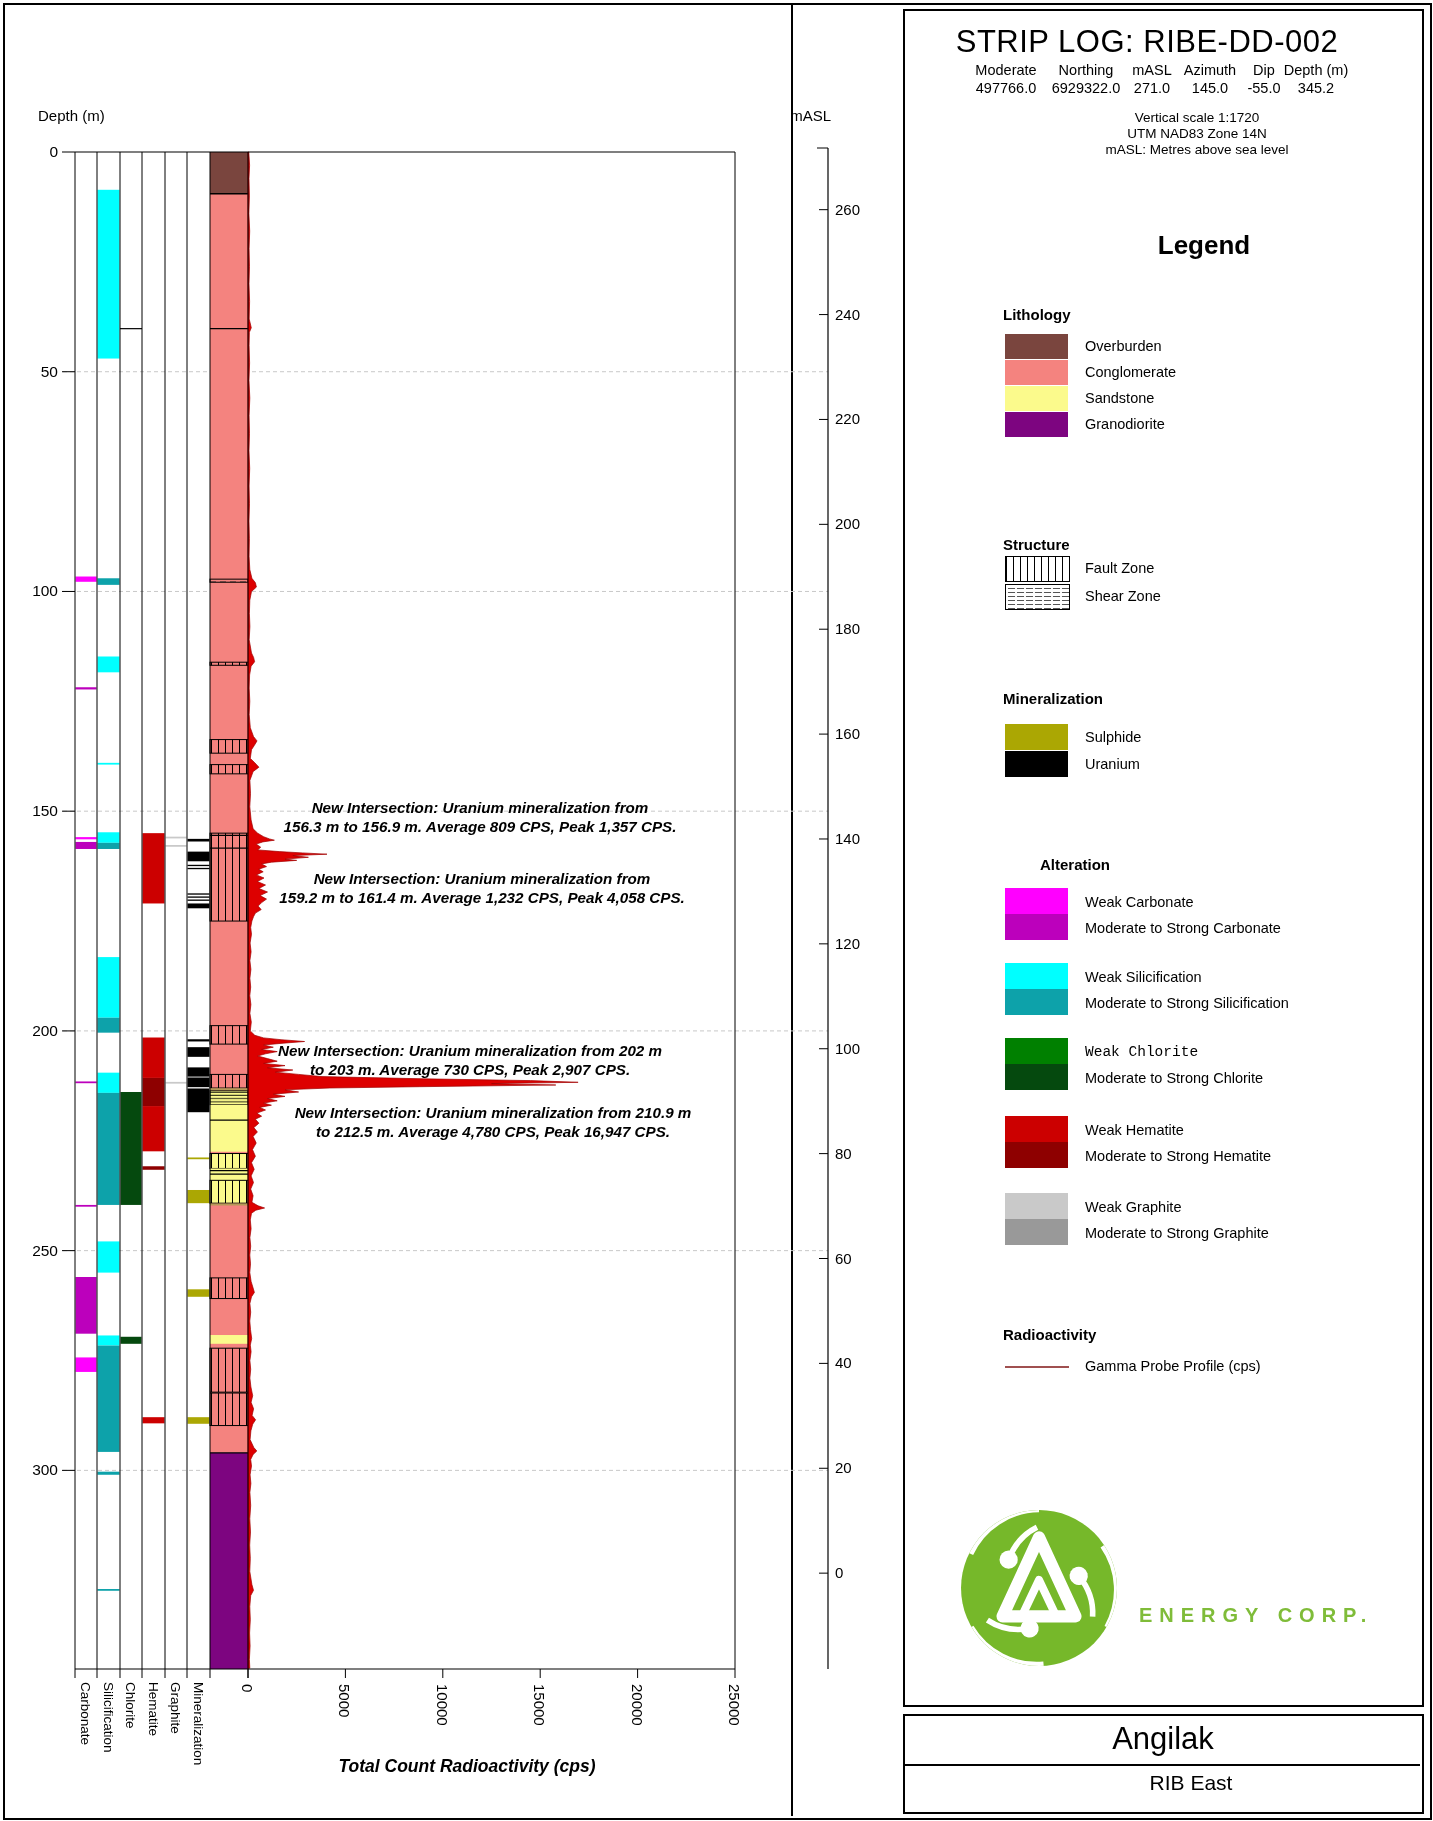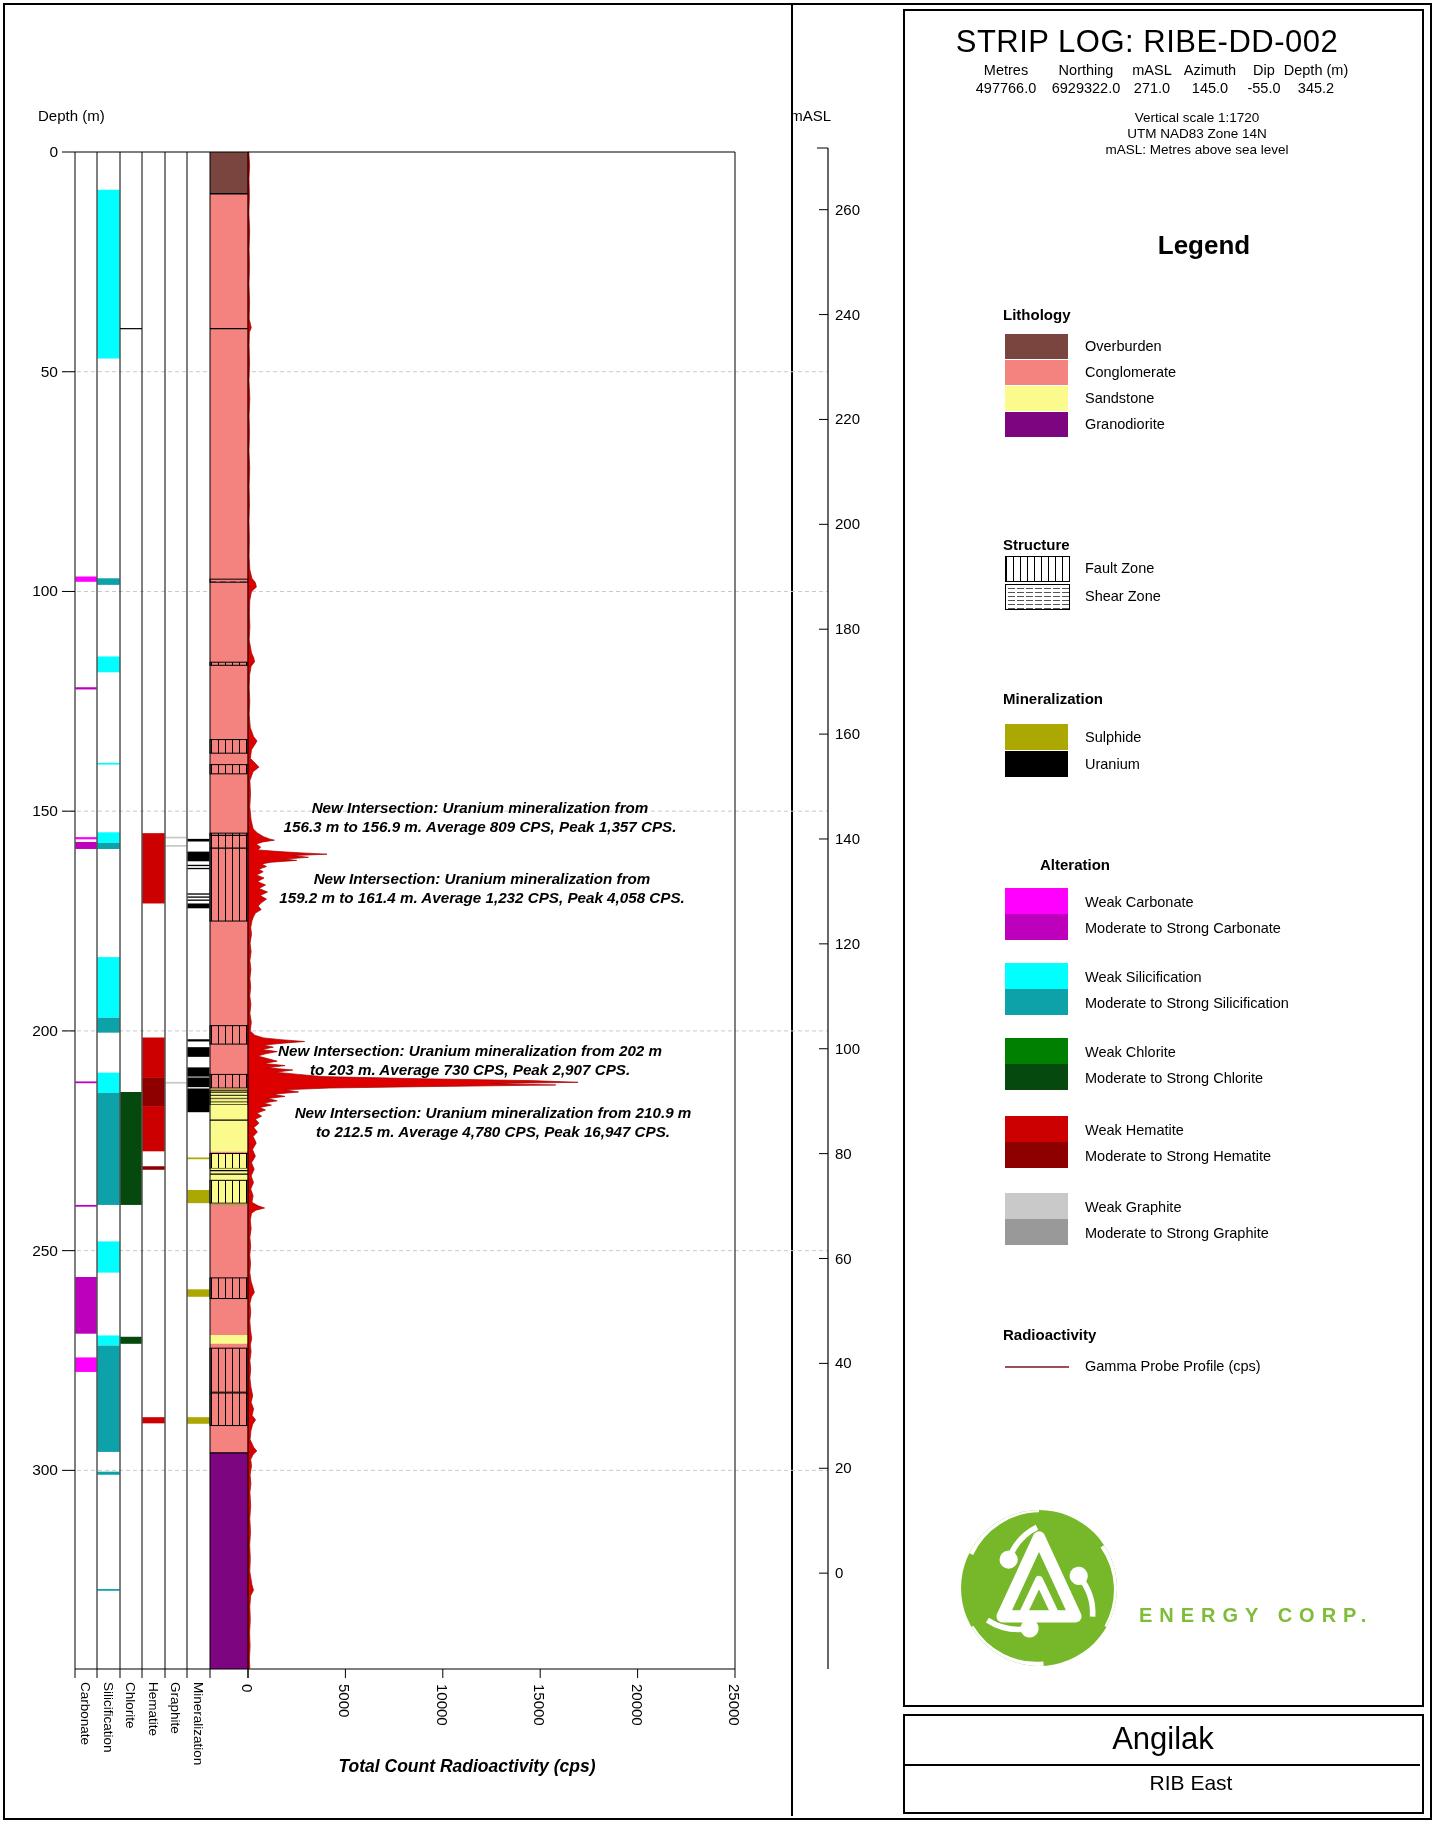--- a/index.html
+++ b/index.html
@@ -280,21 +280,21 @@
       <path d="M 62,110 L 80,72 L 98,110" fill="none" stroke="#fff" stroke-width="8" stroke-linejoin="round"></path>
     </g>
   </svg>
   <div class="atha-sub">ENERGY CORP.</div>
 
   <div class="border-box" style="left:903px;top:1714px;width:517px;height:96px;"></div>
   <div class="abs" style="left:905px;top:1764px;width:515px;height:2px;background:#000;"></div>
   <div class="footer-name" style="top:1721px;font-size:31px;">Angilak</div>
   <div class="footer-name" style="top:1771px;font-size:21px;margin-left:28px;">RIB East</div>
 
-<div class="survey-cell" style="left:1006px;top:62px;font-weight:bold;font-weight:normal;">Metres</div>
+<div class="survey-cell" style="left:1006px;top:62px;font-weight:bold;font-weight:normal;">Moderate</div>
     <div class="survey-cell" style="left:1006px;top:80px;">497766.0</div>
     <div class="survey-cell" style="left:1086px;top:62px;font-weight:bold;font-weight:normal;">Northing</div>
     <div class="survey-cell" style="left:1086px;top:80px;">6929322.0</div>
     <div class="survey-cell" style="left:1152px;top:62px;font-weight:bold;font-weight:normal;">mASL</div>
     <div class="survey-cell" style="left:1152px;top:80px;">271.0</div>
     <div class="survey-cell" style="left:1210px;top:62px;font-weight:bold;font-weight:normal;">Azimuth</div>
     <div class="survey-cell" style="left:1210px;top:80px;">145.0</div>
     <div class="survey-cell" style="left:1264px;top:62px;font-weight:bold;font-weight:normal;">Dip</div>
     <div class="survey-cell" style="left:1264px;top:80px;">-55.0</div>
     <div class="survey-cell" style="left:1316px;top:62px;font-weight:bold;font-weight:normal;">Depth (m)</div>
@@ -318,21 +318,21 @@
     <div class="swatch" style="top:888px;height:26px;background:#FF00FF;"></div>
     <div class="swatch" style="top:914px;height:26px;background:#BC00BC;"></div>
     <div class="sw-label" style="top:894px;">Weak Carbonate</div>
     <div class="sw-label" style="top:920px;">Moderate to Strong Carbonate</div>
     <div class="swatch" style="top:963px;height:26px;background:#00FFFF;"></div>
     <div class="swatch" style="top:989px;height:26px;background:#0DA2AA;"></div>
     <div class="sw-label" style="top:969px;">Weak Silicification</div>
     <div class="sw-label" style="top:995px;">Moderate to Strong Silicification</div>
     <div class="swatch" style="top:1038px;height:26px;background:#008000;"></div>
     <div class="swatch" style="top:1064px;height:26px;background:#05490E;"></div>
-    <div class="sw-label" style="top:1044px;">Weak Chlorite</div>
+    <div class="sw-label" style="top:1044px;font-family:Liberation Mono, monospace;">Weak Chlorite</div>
     <div class="sw-label" style="top:1070px;">Moderate to Strong Chlorite</div>
     <div class="swatch" style="top:1116px;height:26px;background:#CC0000;"></div>
     <div class="swatch" style="top:1142px;height:26px;background:#8E0000;"></div>
     <div class="sw-label" style="top:1122px;">Weak Hematite</div>
     <div class="sw-label" style="top:1148px;">Moderate to Strong Hematite</div>
     <div class="swatch" style="top:1193px;height:26px;background:#C9C9C9;"></div>
     <div class="swatch" style="top:1219px;height:26px;background:#999999;"></div>
     <div class="sw-label" style="top:1199px;">Weak Graphite</div>
     <div class="sw-label" style="top:1225px;">Moderate to Strong Graphite</div>
   </div>

